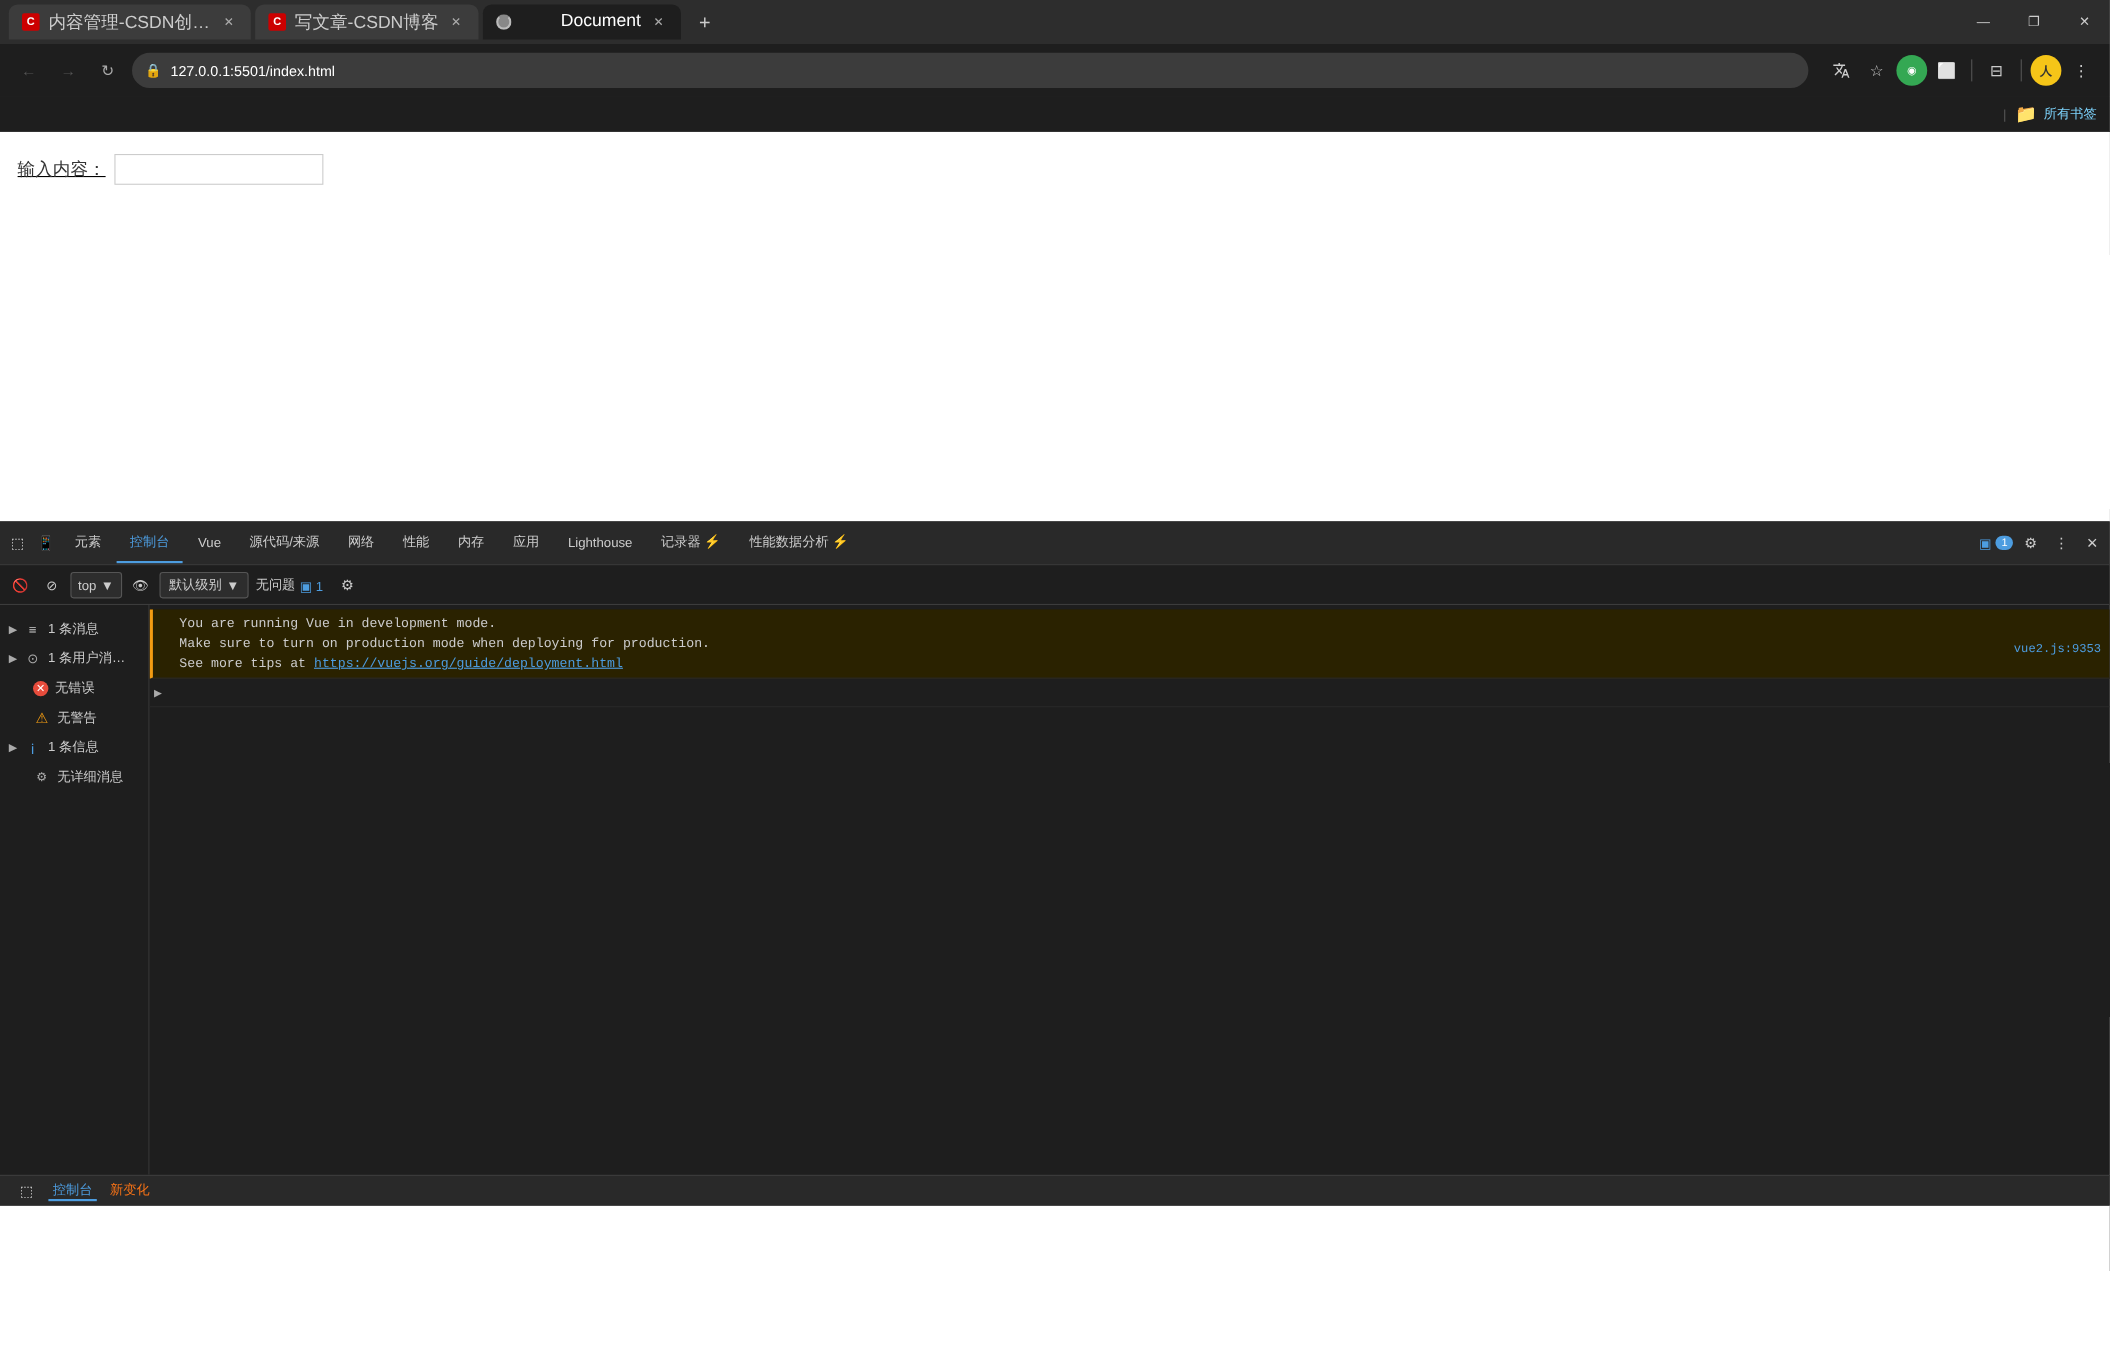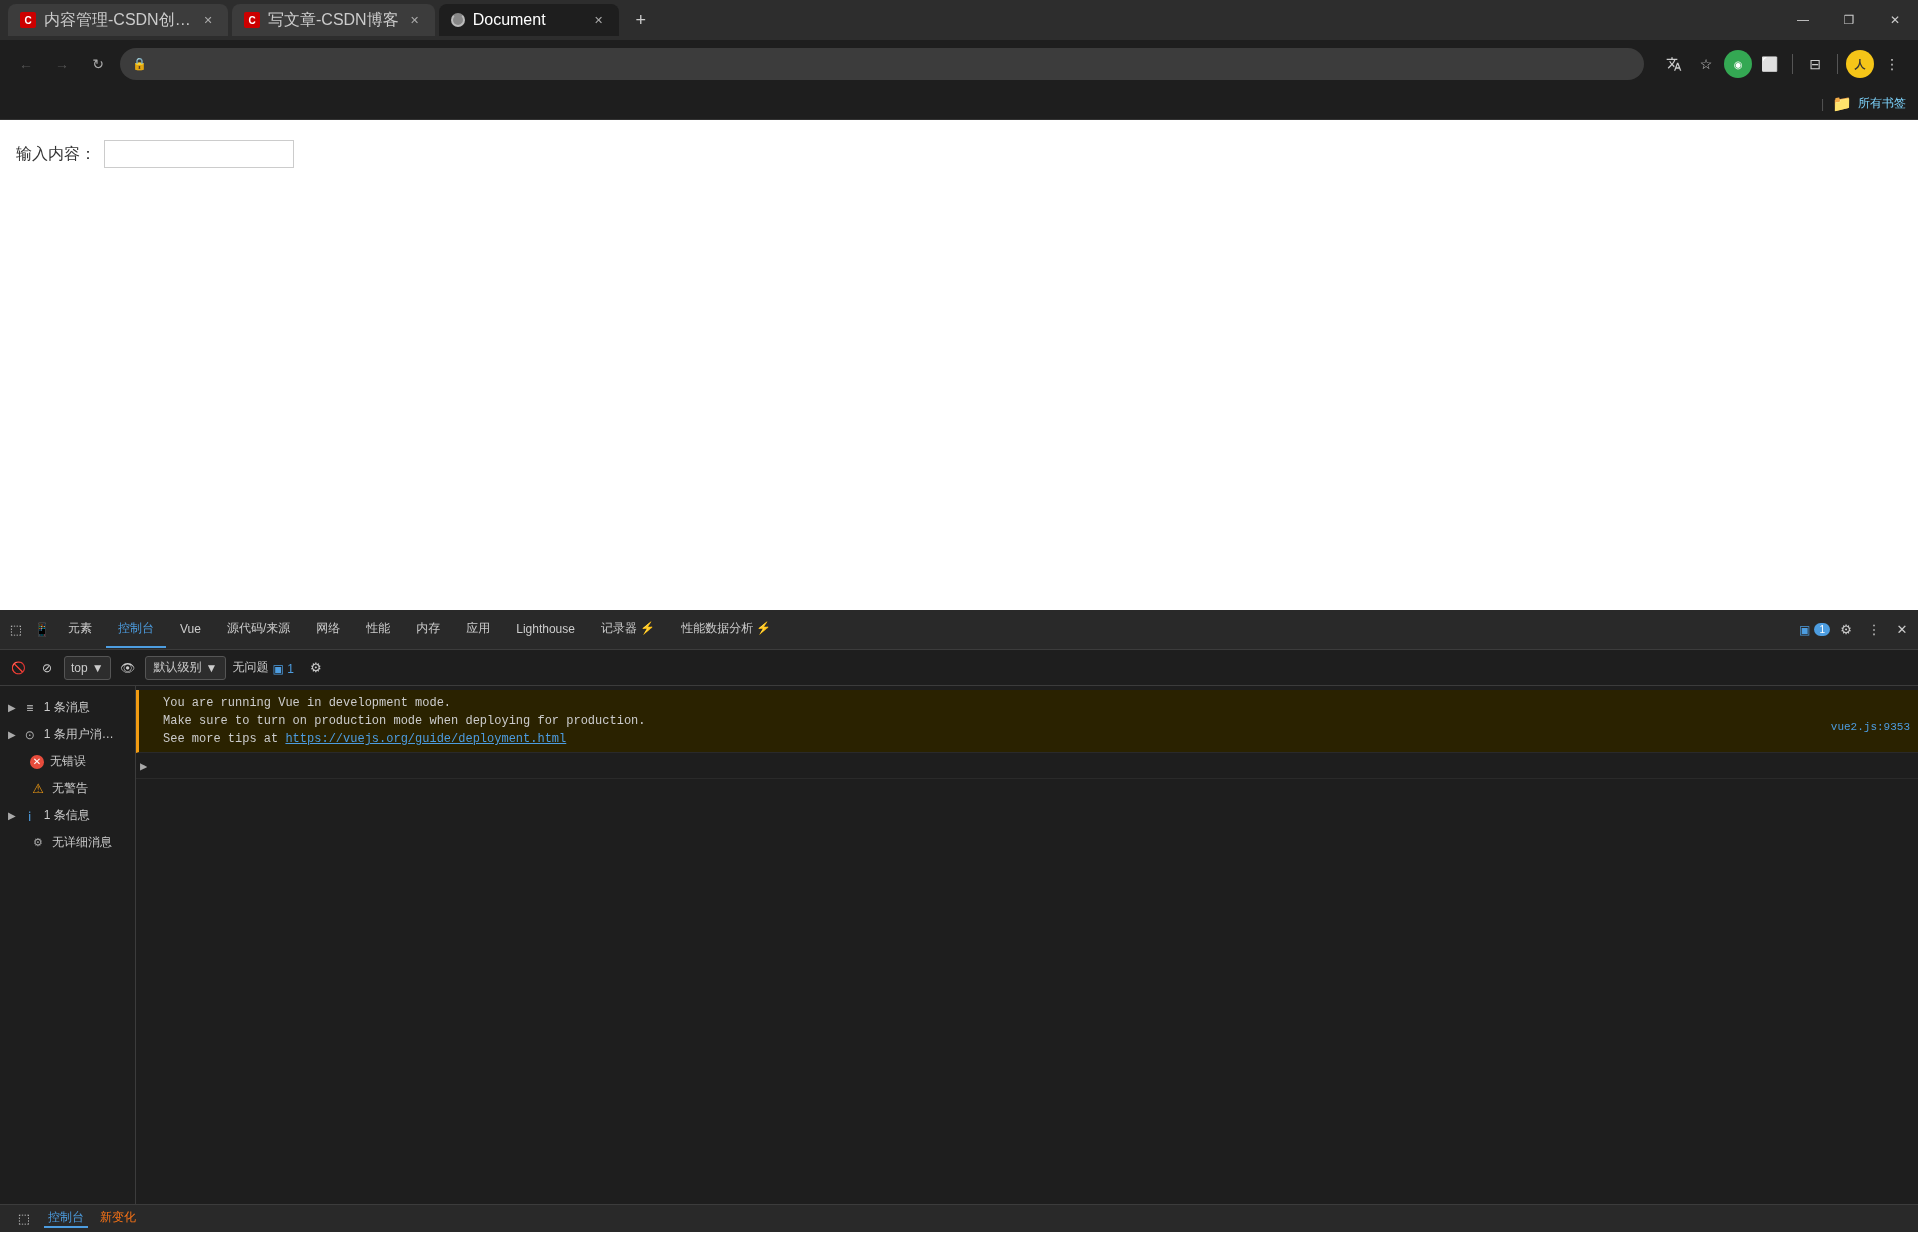--- a/index.html
+++ b/index.html
@@ -29,20 +29,21 @@
       background: #3c3c3c;
       gap: 8px;
       min-width: 180px;
       max-width: 220px;
       cursor: pointer;
       position: relative;
     }
     .browser-tab.active {
       background: #1e1e1e;
       color: #fff;
+      text-align: right;
     }
     .tab-favicon {
       width: 16px;
       height: 16px;
       border-radius: 2px;
       flex-shrink: 0;
       display: flex;
       align-items: center;
       justify-content: center;
       font-size: 10px;
@@ -155,22 +156,23 @@
       padding: 0 12px;
       justify-content: flex-end;
       border-bottom: 1px solid #333;
     }
     .bookmarks-text { color: #7dd3fc; font-size: 12px; }
 
     
     .page-content {
       background: #fff;
       width: 100%;
-      height: 490px;
+      height: 354px;
       padding: 20px 16px;
+      text-decoration: underline;
     }
     .page-input-row {
       display: flex;
       align-items: center;
       gap: 8px;
     }
     .page-label { font-size: 16px; color: #333; }
     .page-input {
       border: 1px solid #ccc;
       height: 28px;
@@ -423,20 +425,21 @@
       <div class="win-btn close">✕</div>
     </div>
   </div>
 
   <div class="address-bar">
     <div class="nav-btn disabled">←</div>
     <div class="nav-btn disabled">→</div>
     <div class="nav-btn">↻</div>
     <div class="address-input-wrap">
       <span class="lock-icon">🔒</span>
+      <span class="address-text">127.0.0.1:5501/index.html</span>
     </div>
     <div class="toolbar-icons">
       <div class="toolbar-icon" title="Translate">
         <svg width="16" height="16" viewBox="0 0 24 24" fill="currentColor">
             <path d="M12.87 15.07l-2.54-2.51.03-.03A17.52 17.52 0 0 0 14.07 6H17V4h-7V2H8v2H1v1.99h11.17C11.5 7.92 10.44 9.75 9 11.35 8.07 10.32 7.3 9.19 6.69 8h-2c.73 1.63 1.73 3.17 2.98 4.56l-5.09 5.02L4 19l5-5 3.11 3.11.76-2.04zM18.5 10h-2L12 22h2l1.12-3h4.75L21 22h2l-4.5-12zm-2.62 7l1.62-4.33L19.12 17h-3.24z"></path>
           </svg>
       </div>
       <div class="toolbar-icon">☆</div>
       <div class="toolbar-icon green-circle">◉</div>
       <div class="toolbar-icon">⬜</div>

